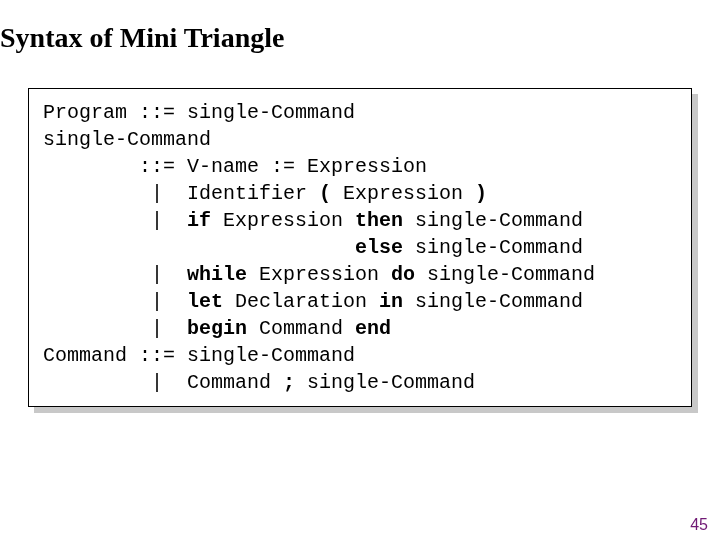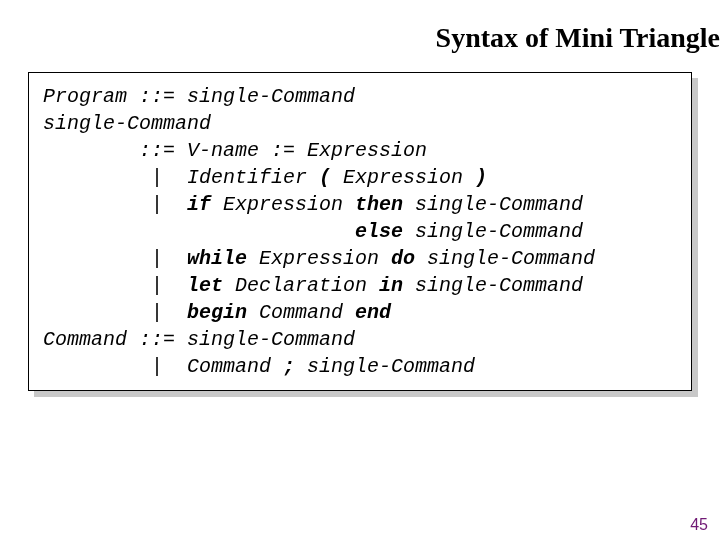--- a/index.html
+++ b/index.html
@@ -11,31 +11,30 @@
     font-family: "Times New Roman", Times, serif;
     position: relative;
   }
   .slide {
     width: 720px;
     height: 540px;
     position: relative;
     box-sizing: border-box;
   }
   .title {
-    text-align: right;
+    text-align: left;
     font-size: 28px;
     font-weight: bold;
     padding-top: 22px;
     padding-bottom: 18px;
     color: #000;
   }
   .box-wrap {
     position: relative;
-    margin: 0 28px;
-    font-style: italic;
+    margin: 16px 28px;
   }
   .box-shadow {
     position: absolute;
     top: 6px;
     left: 6px;
     right: -6px;
     bottom: -6px;
     background: #c8c8c8;
   }
   .box {

